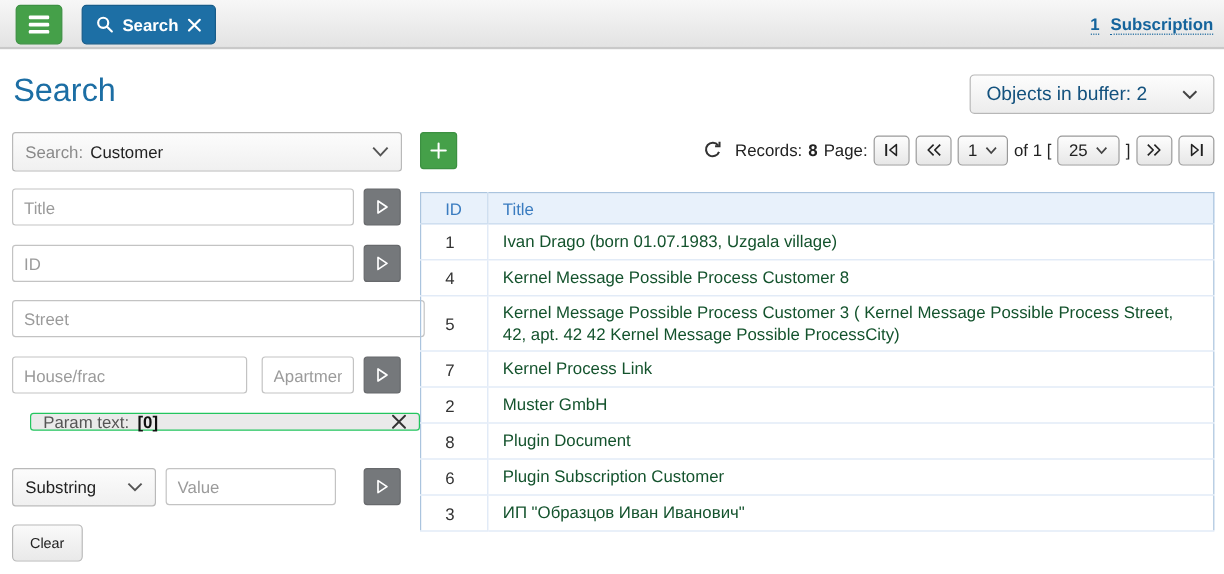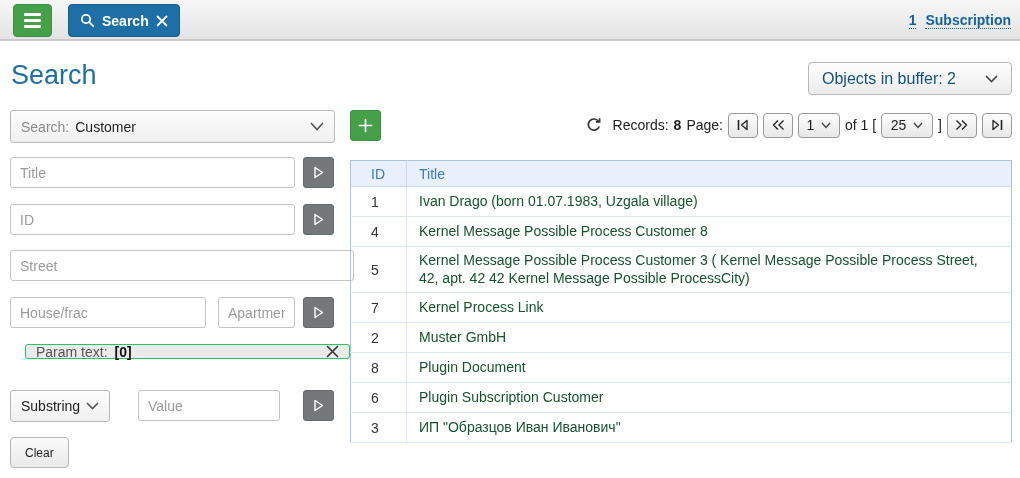--- a/index.html
+++ b/index.html
@@ -67,21 +67,21 @@
   .row-apt-input    { position:absolute; left:218px; top:297px; width:77px; }
   .btn-run-addr     { left:303px; top:297px; }
   .param-bar {
     position:absolute; left:10px; top:344px; width:325px; height:15px;
     background:#eaeaea; border:1px solid #22c55e; border-radius:3px;
     display:flex; align-items:center; padding:0 10px;margin-left:15px;
   }
   .param-bar .param-label { color:#555; }
   .param-bar .param-count { color:#111; font-weight:bold; margin-left:7px; }
   .param-bar .x-btn { margin-left:auto; cursor:pointer; display:flex; align-items:center; }
-  .sub-select { position:absolute; left:10px; top:390px; width:100px; height:32px; }
+  .sub-select { position:absolute; left:10px; top:390px; width:120px; height:32px; }
   .row-value-input { position:absolute; left:138px; top:390px; width:142px; }
   .btn-run-value { left:303px; top:390px; }
   .clear-btn {
     position:absolute; left:10px; top:437px; height:31px; padding:0 14px;
     background:linear-gradient(#fafafa,#e9e9e9); border:1px solid #b7b7b7; border-radius:4px;
     font-family:"Liberation Sans",sans-serif; font-size:12px; color:#222; cursor:pointer;
   }
   
   .add-btn {
     position:absolute; left:350px; top:110px; width:31px; height:31px;

